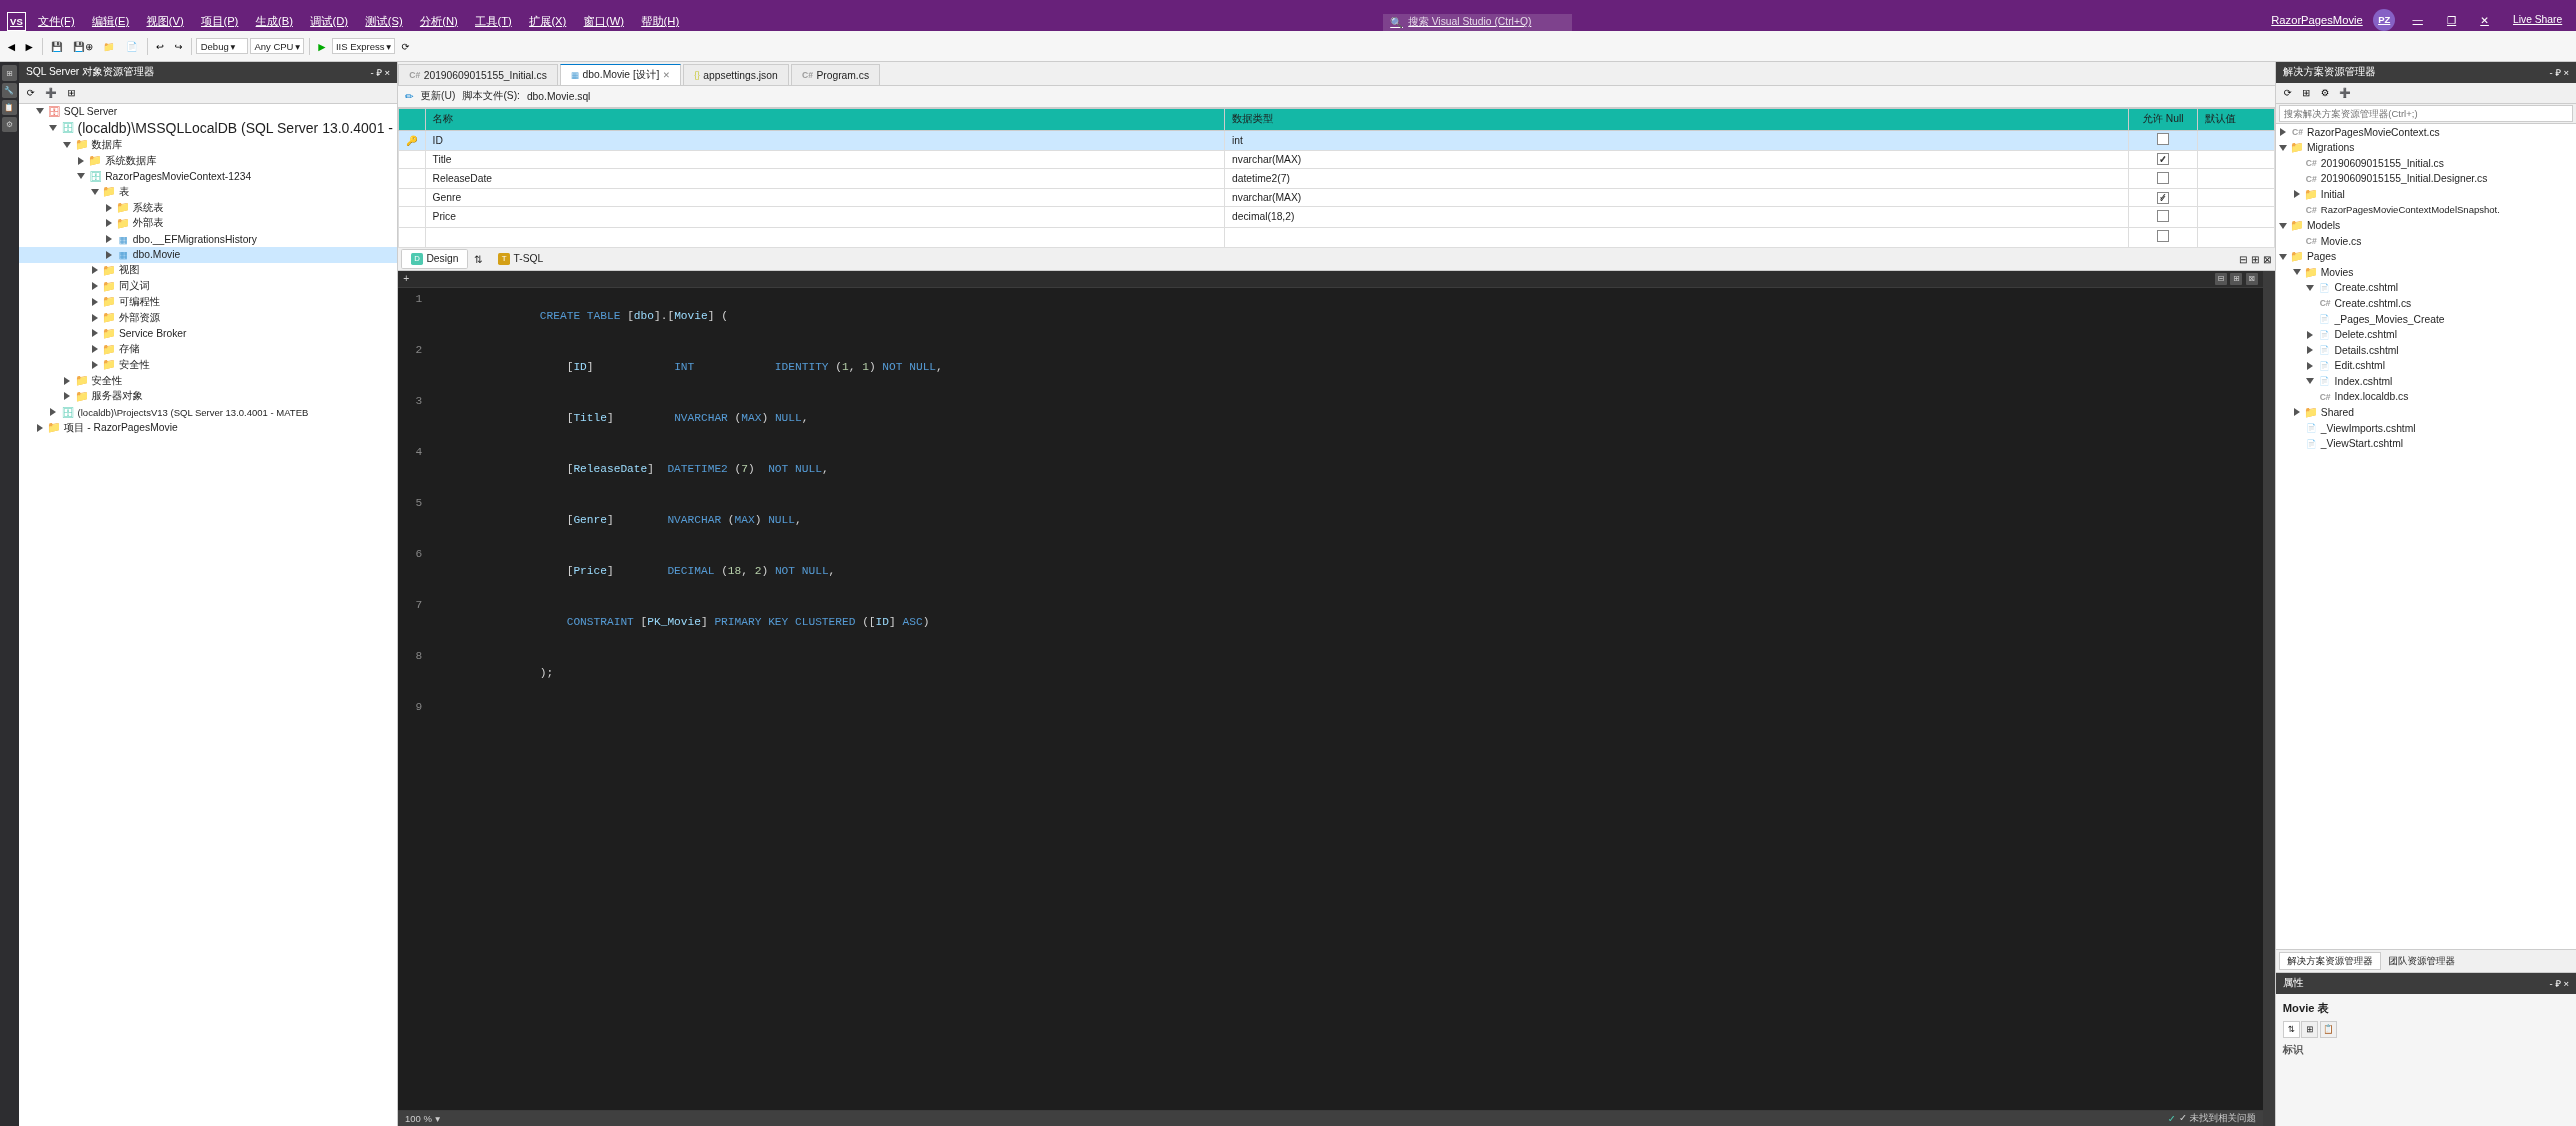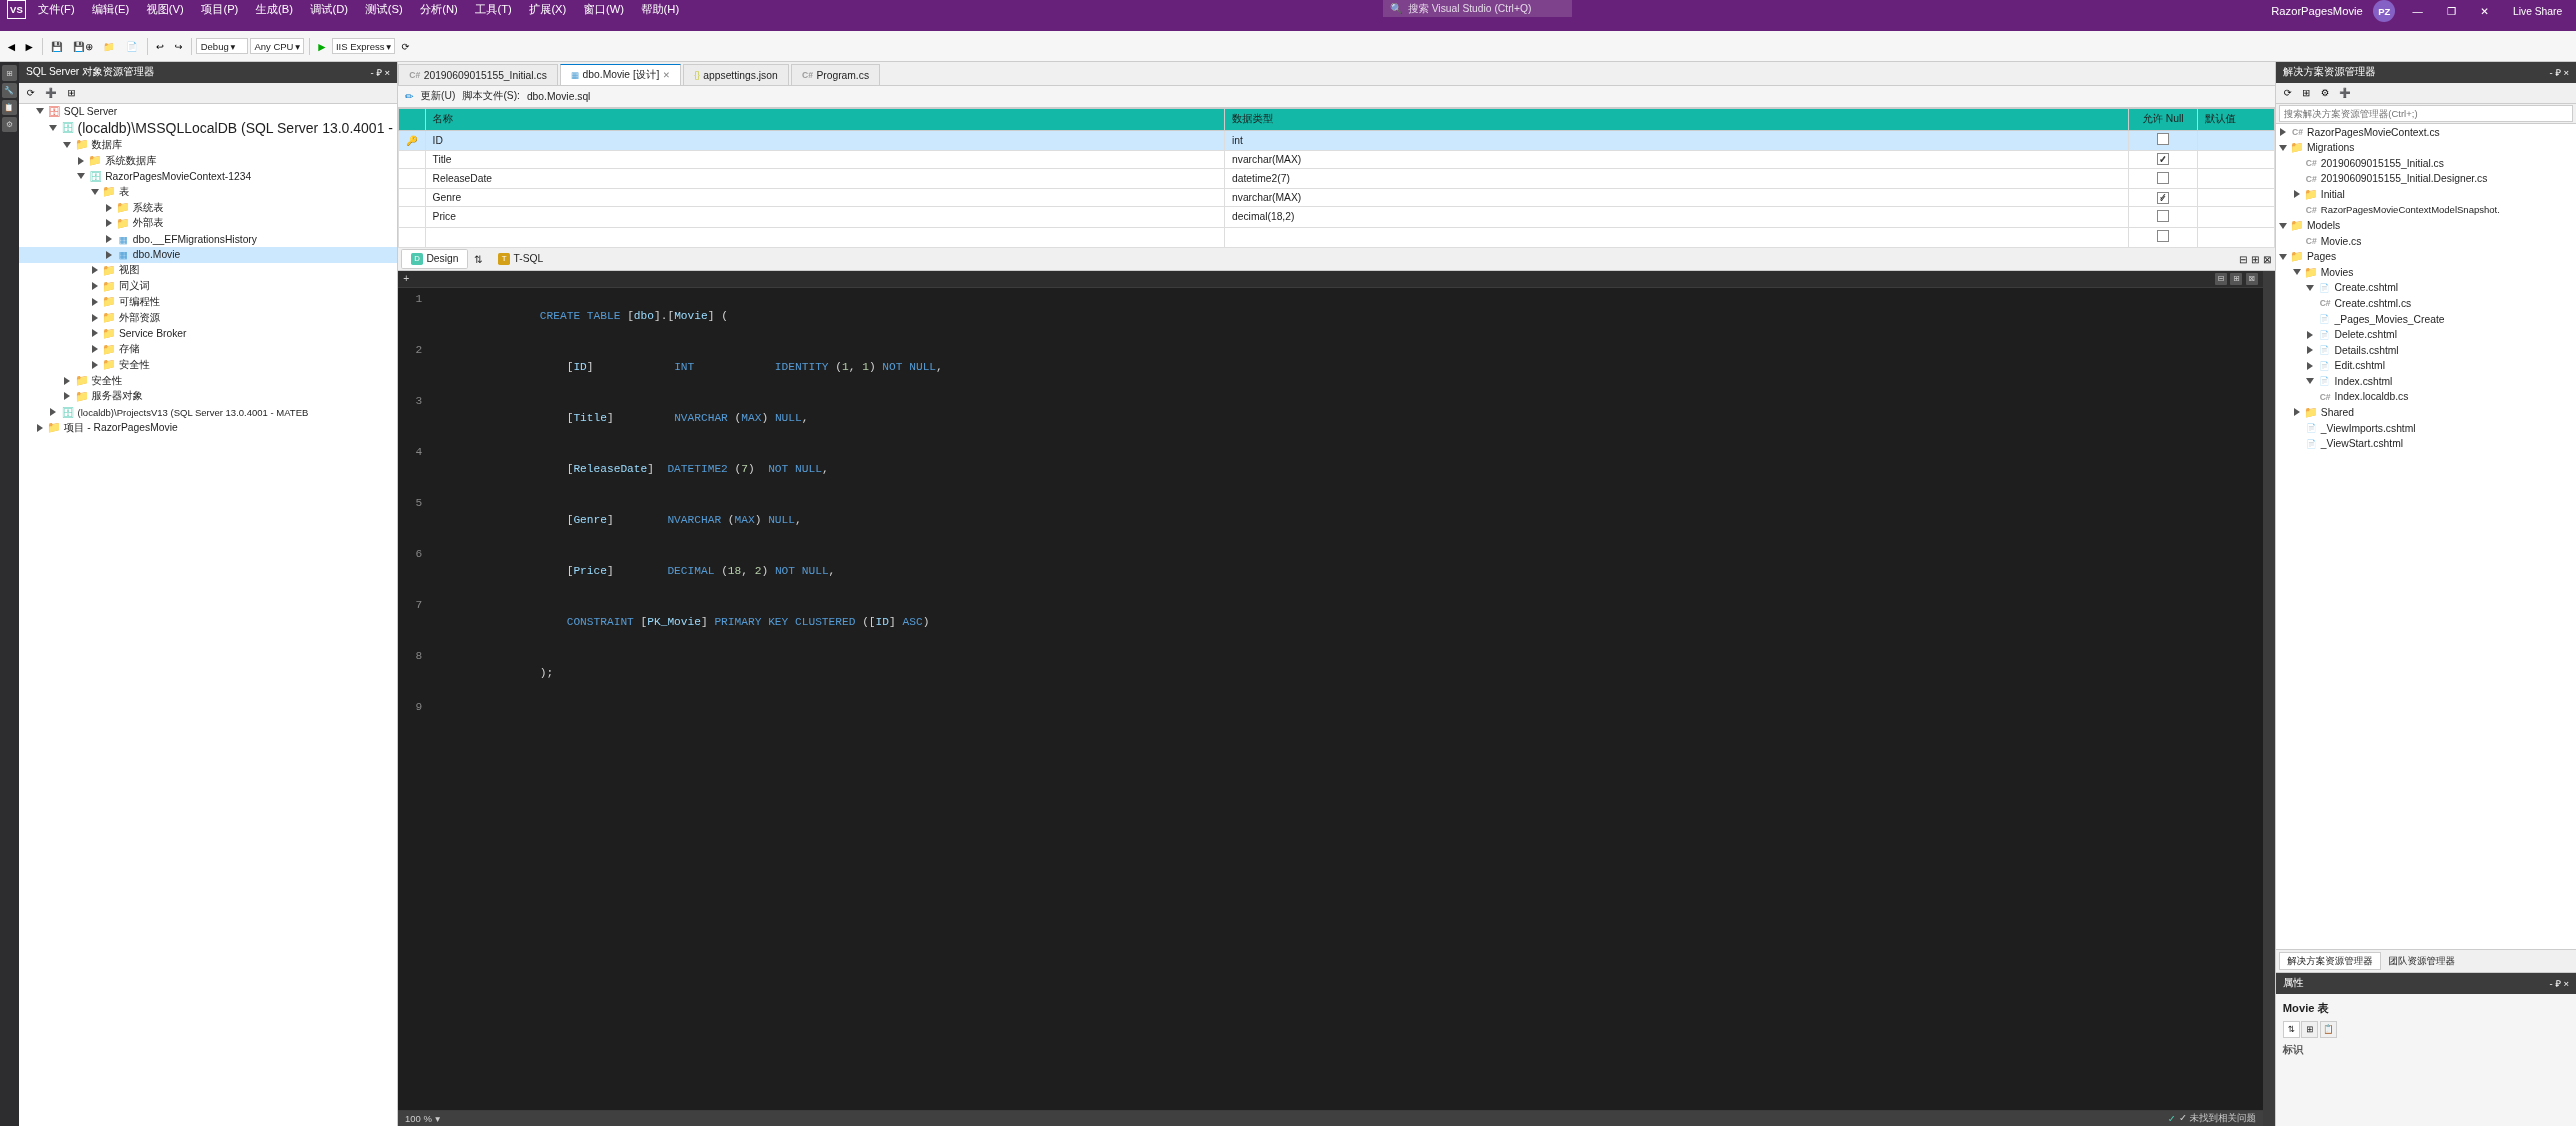--- a/index.html
+++ b/index.html
@@ -11,24 +11,25 @@
       height: 1127px;
       overflow: hidden;
       color: #1e1e1e;
     }
 
     
     #title-bar {
       height: 31px;
       background: #68217a;
       display: flex;
-      align-items: flex-start;
+      align-items: flex-end;
       justify-content: space-between;
       padding: 0 6.9px;
       color: white;
+      text-decoration: underline;
     }
     #title-bar-left {
       display: flex;
       align-items: center;
       gap: 6.9px;
       font-size: 11.2px;
     }
     #title-bar-right {
       display: flex;
       align-items: center;

